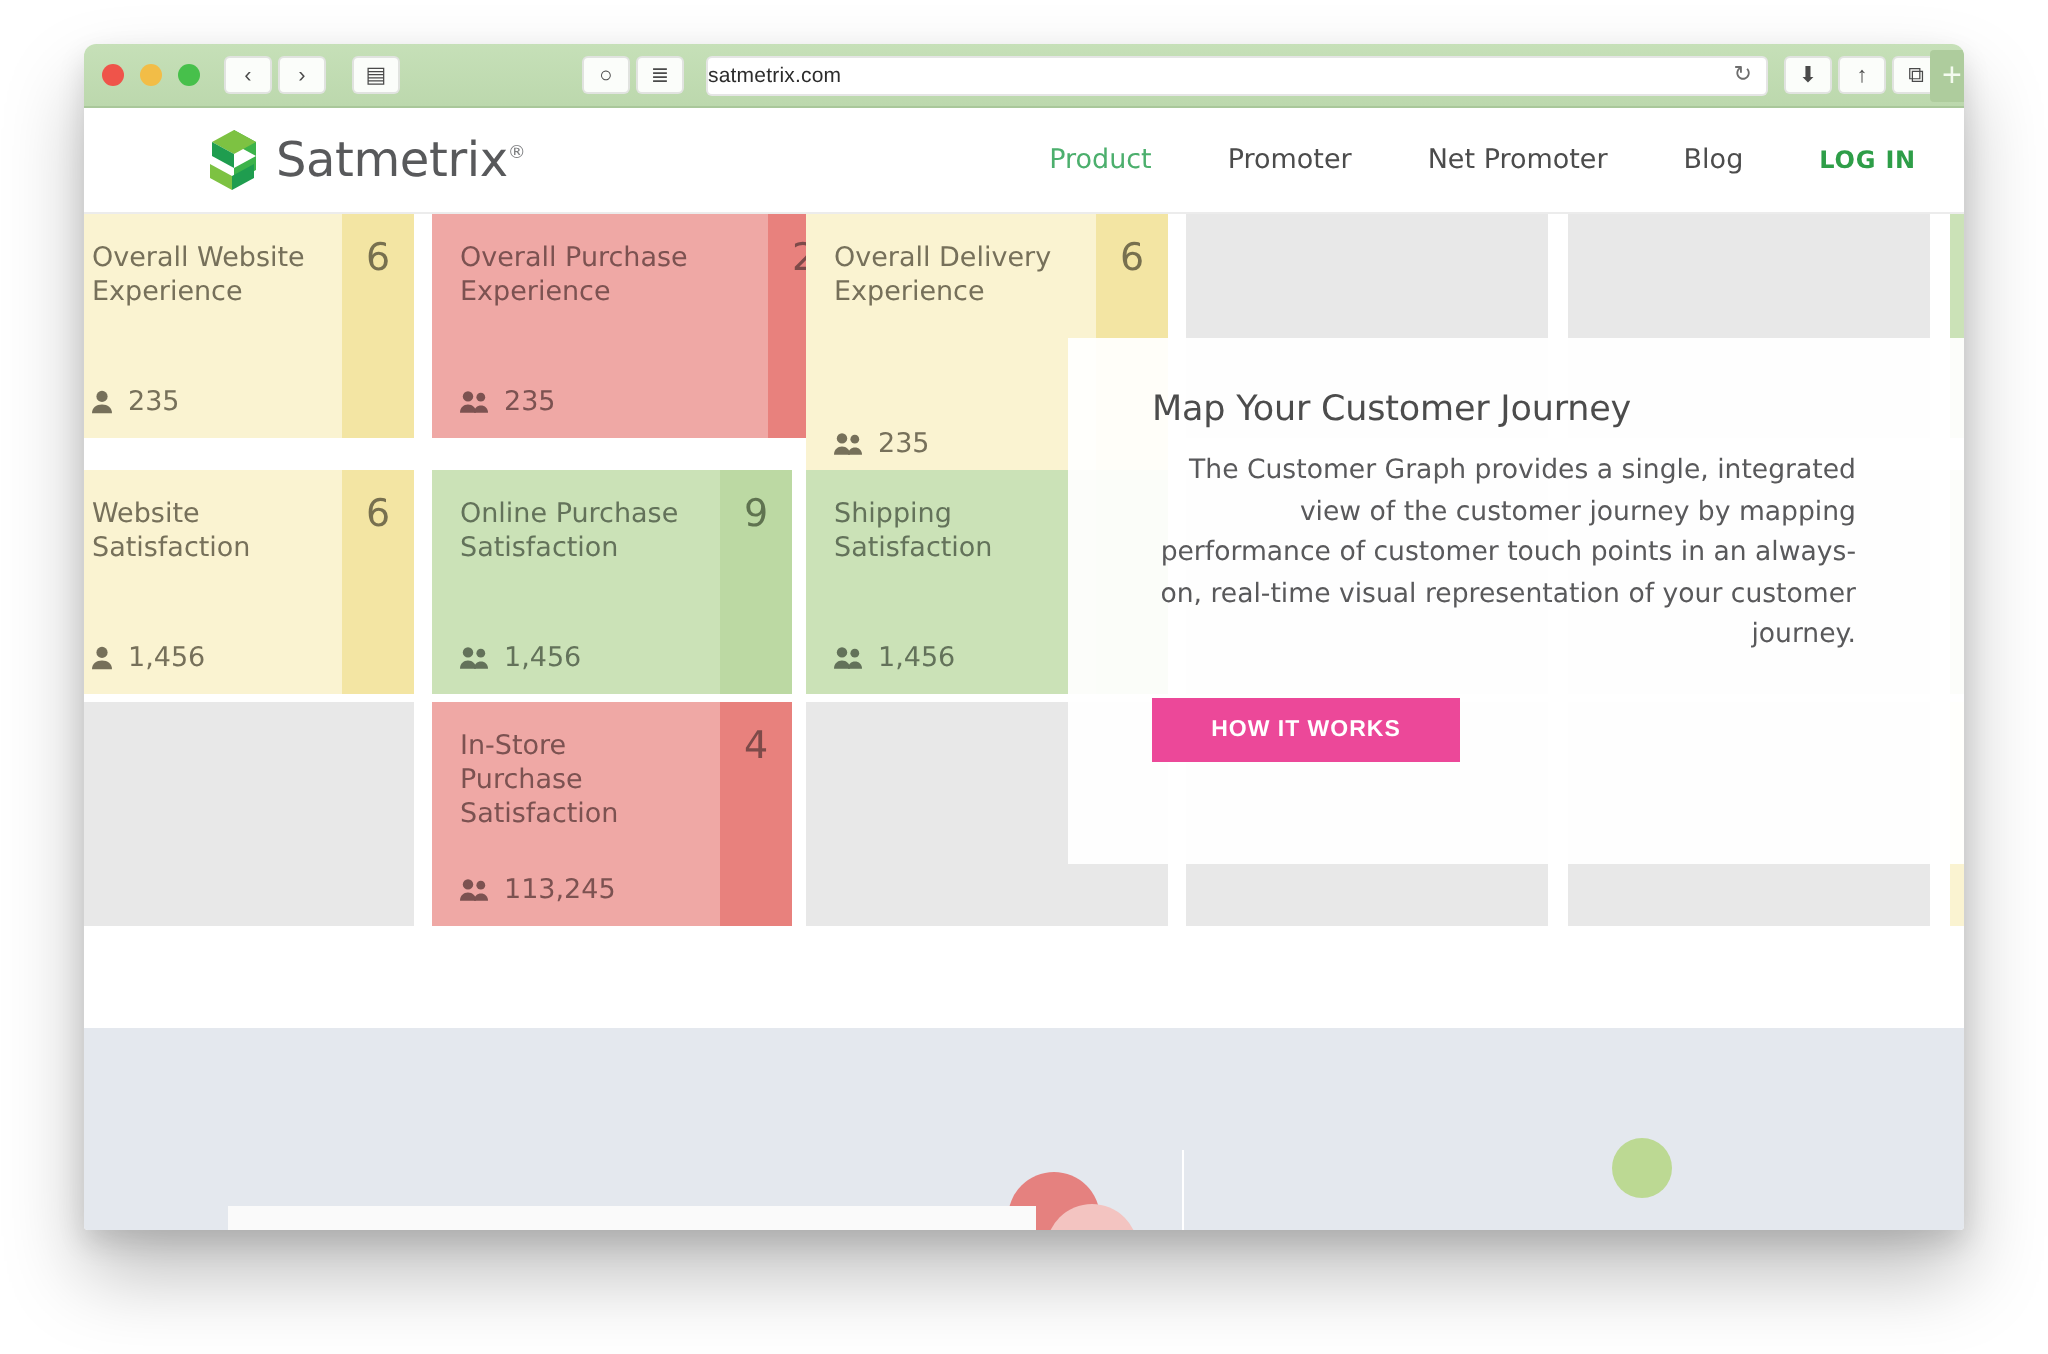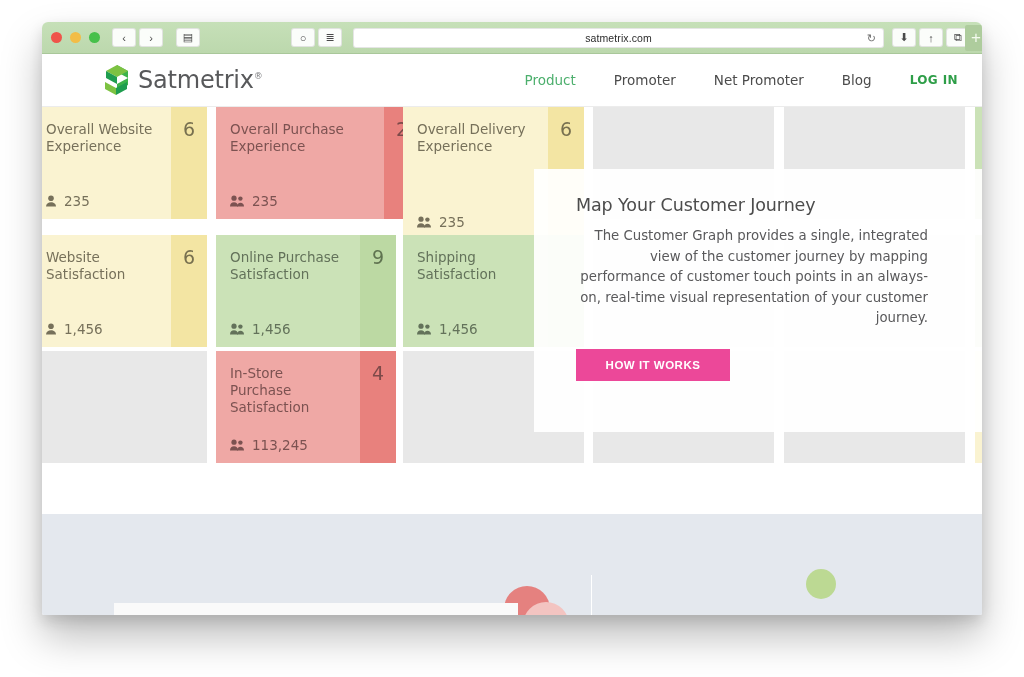--- a/index.html
+++ b/index.html
@@ -49,21 +49,21 @@
   }
   .tb-group { display: flex; align-items: center; }
   .tb-gap { width: 10px; }
 
   #address-bar {
     flex: 1;
     height: 20px;
     background: #ffffff;
     border: 1px solid rgba(0,0,0,0.10);
     border-radius: 3px;
-    display: flex; align-items: center; justify-content: center;
+    display: flex; align-items: center; 
     position: relative;
     margin: 0 8px;
   }
   #address-text { font-size: 10.5px; color: #2c2c2c; letter-spacing: .1px; }
   #reload-icon {
     position: absolute; right: 7px; top: 50%; transform: translateY(-50%);
     font-size: 11px; color: #6d6d6d; line-height: 1;
   }
   #new-tab-button {
     position: absolute; right: -5px; top: 50%; transform: translateY(-50%);

